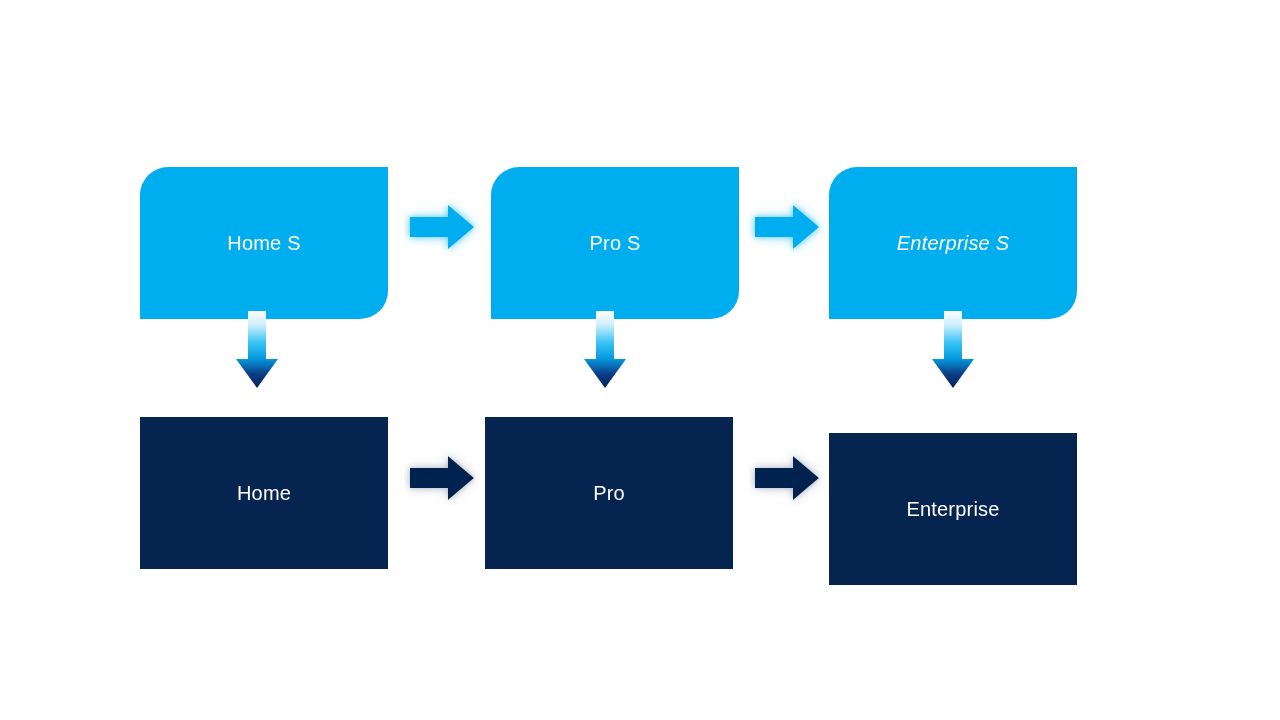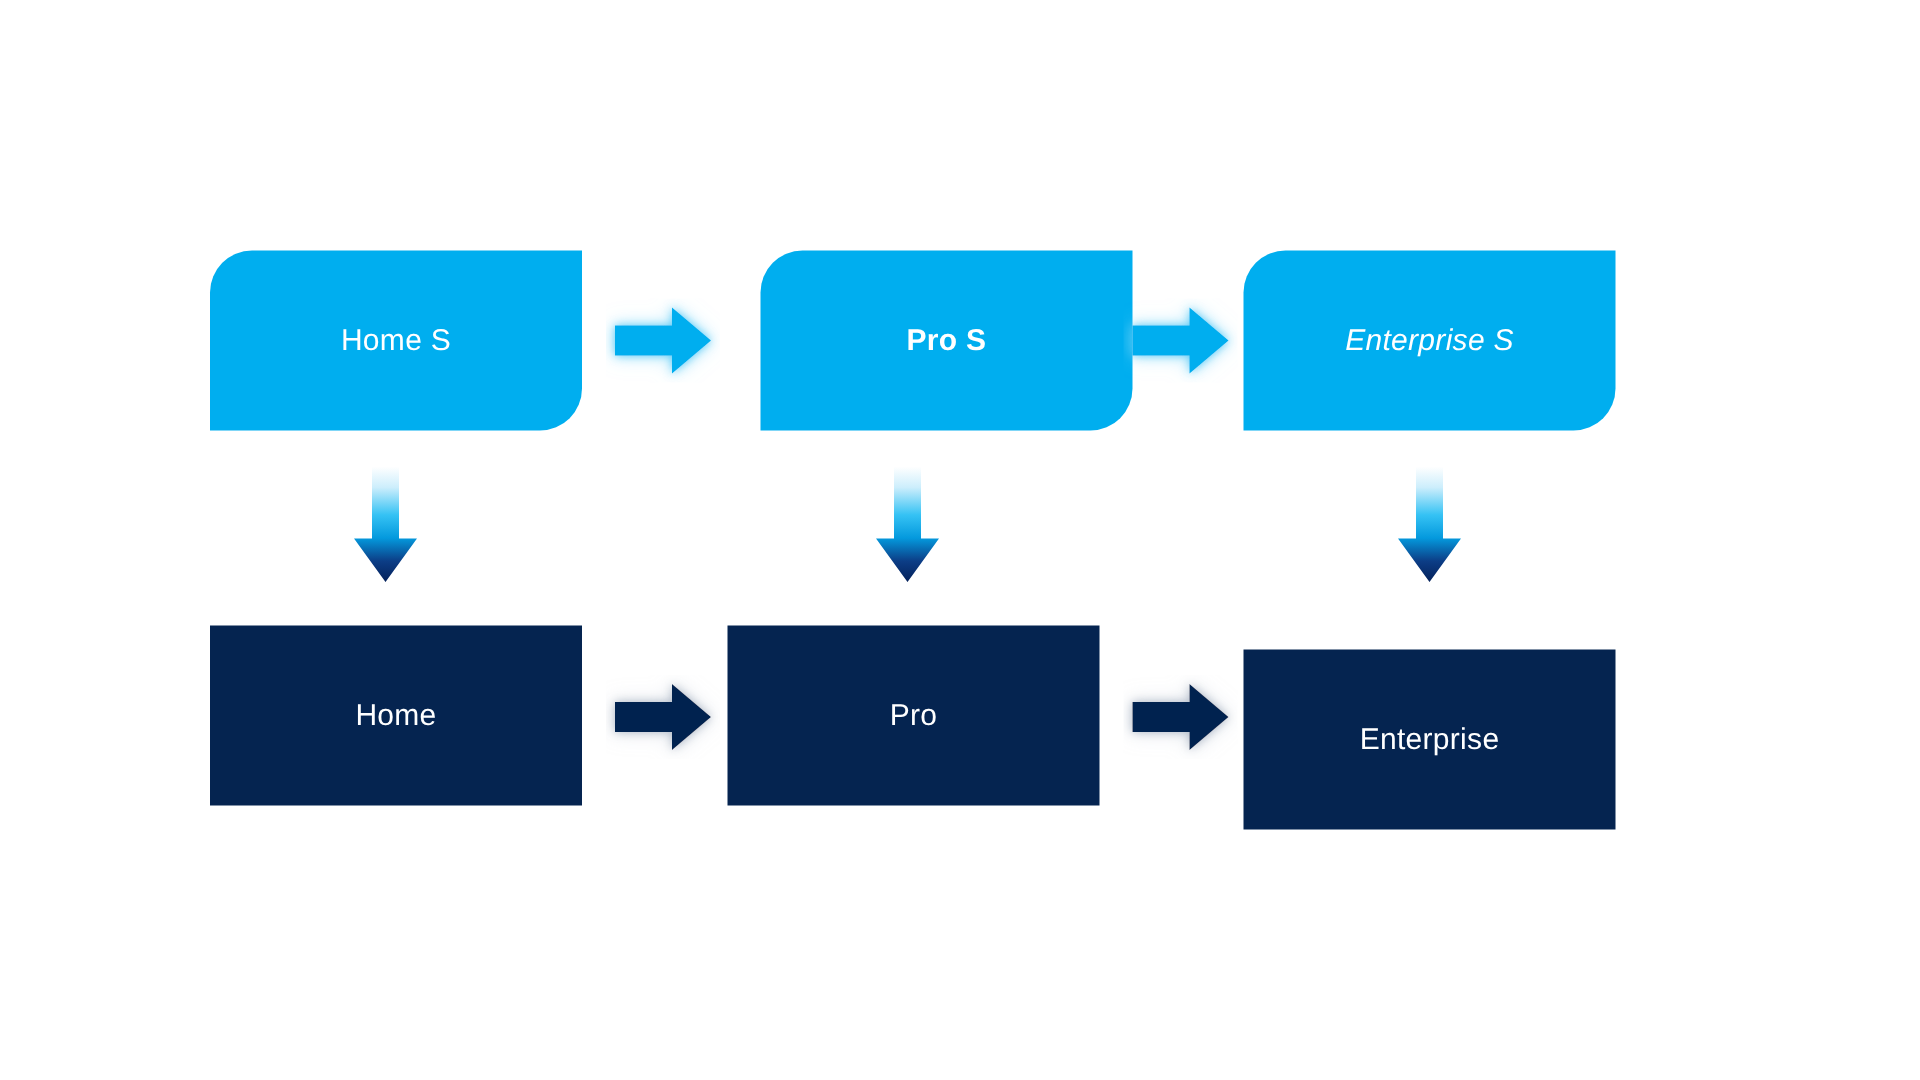--- a/index.html
+++ b/index.html
@@ -21,21 +21,21 @@
     position: absolute;
     inset: 0;
     width: 1280px;
     height: 720px;
   }
 
   
   .node {
     position: absolute;
     width: 248px;
-    height: 120px;
+    height: 152px;
     display: flex;
     align-items: center;
     justify-content: center;
     box-sizing: border-box;
     color: #ffffff;
     font-size: 20px;
     font-weight: 400;
     letter-spacing: 0.2px;
     line-height: 1;
     user-select: none;
@@ -99,21 +99,21 @@
         <feDropShadow dx="0" dy="0" stdDeviation="3.2" flood-color="#9aa6b8" flood-opacity="0.75"></feDropShadow>
         <feDropShadow dx="0" dy="0" stdDeviation="6" flood-color="#c2cbd7" flood-opacity="0.5"></feDropShadow>
       </filter>
     </defs>
   </svg>
 
   <div class="node service" style="left:140px; top:167px;">
     <span class="node-label">Home S</span>
   </div>
 
-  <div class="node service" style="left:507px; top:167px;font-weight:bold;">
+  <div class="node service" style="left:491px; top:167px;">
     <span class="node-label">Pro S</span>
   </div>
 
   <div class="node service" style="left:829px; top:167px;font-style:italic;">
     <span class="node-label">Enterprise S</span>
   </div>
 
   <div class="arrow-h" style="left:404px; top:199px;">
     <svg viewBox="0 0 76 56" xmlns="http://www.w3.org/2000/svg">
       <polygon points="6,18 44,18 44,6 70,28 44,50 44,38 6,38" fill="#00aeef" filter="url(#glow-cyan)"></polygon>

